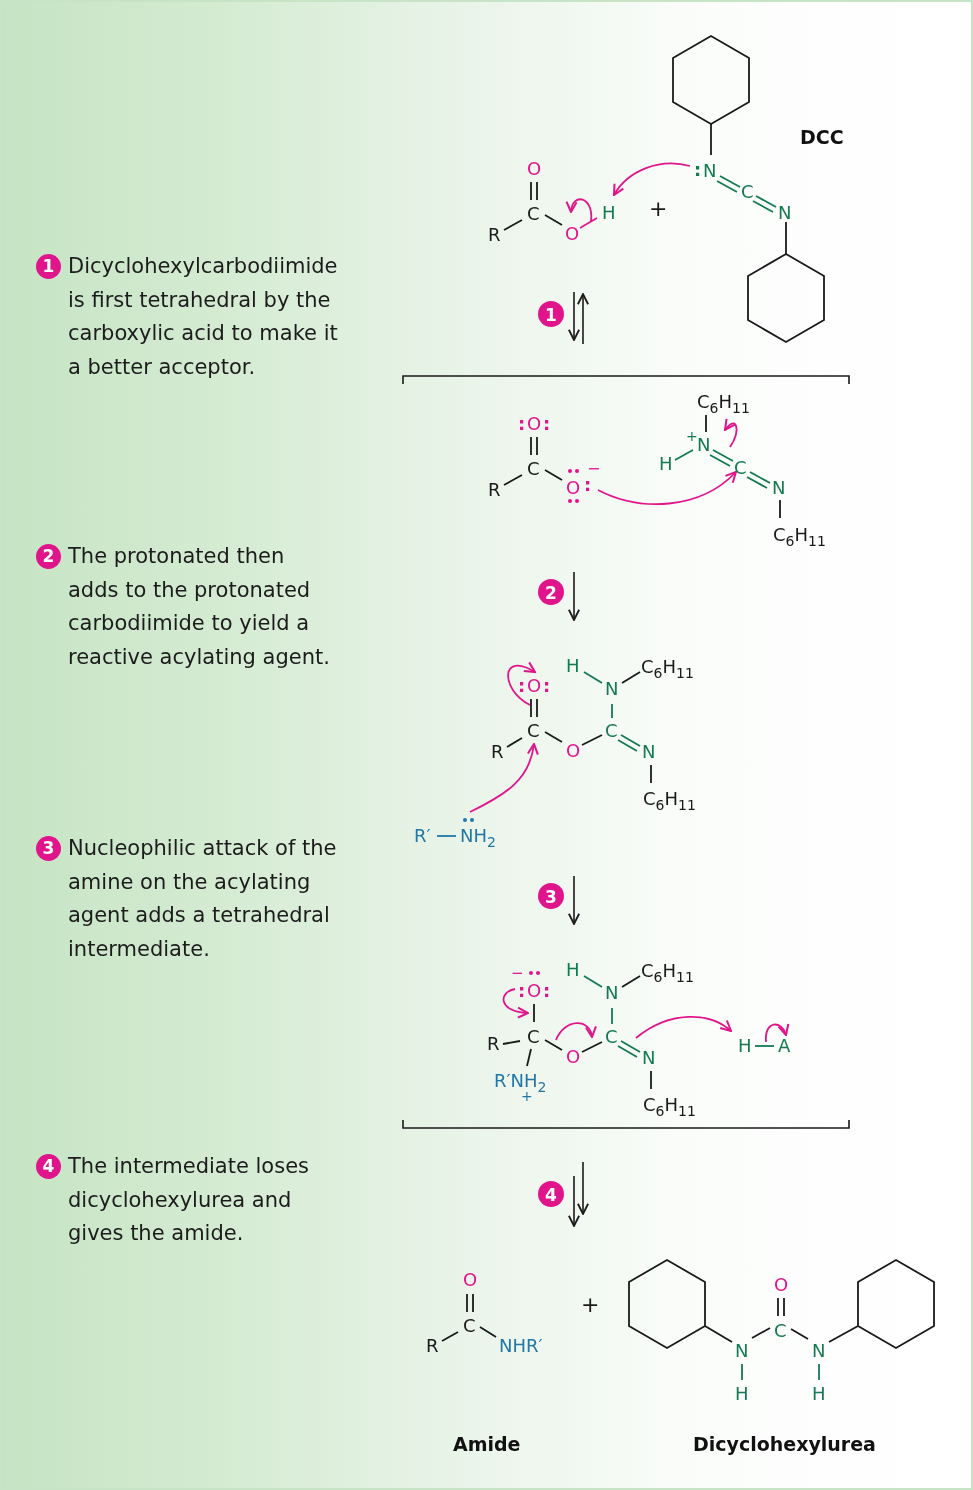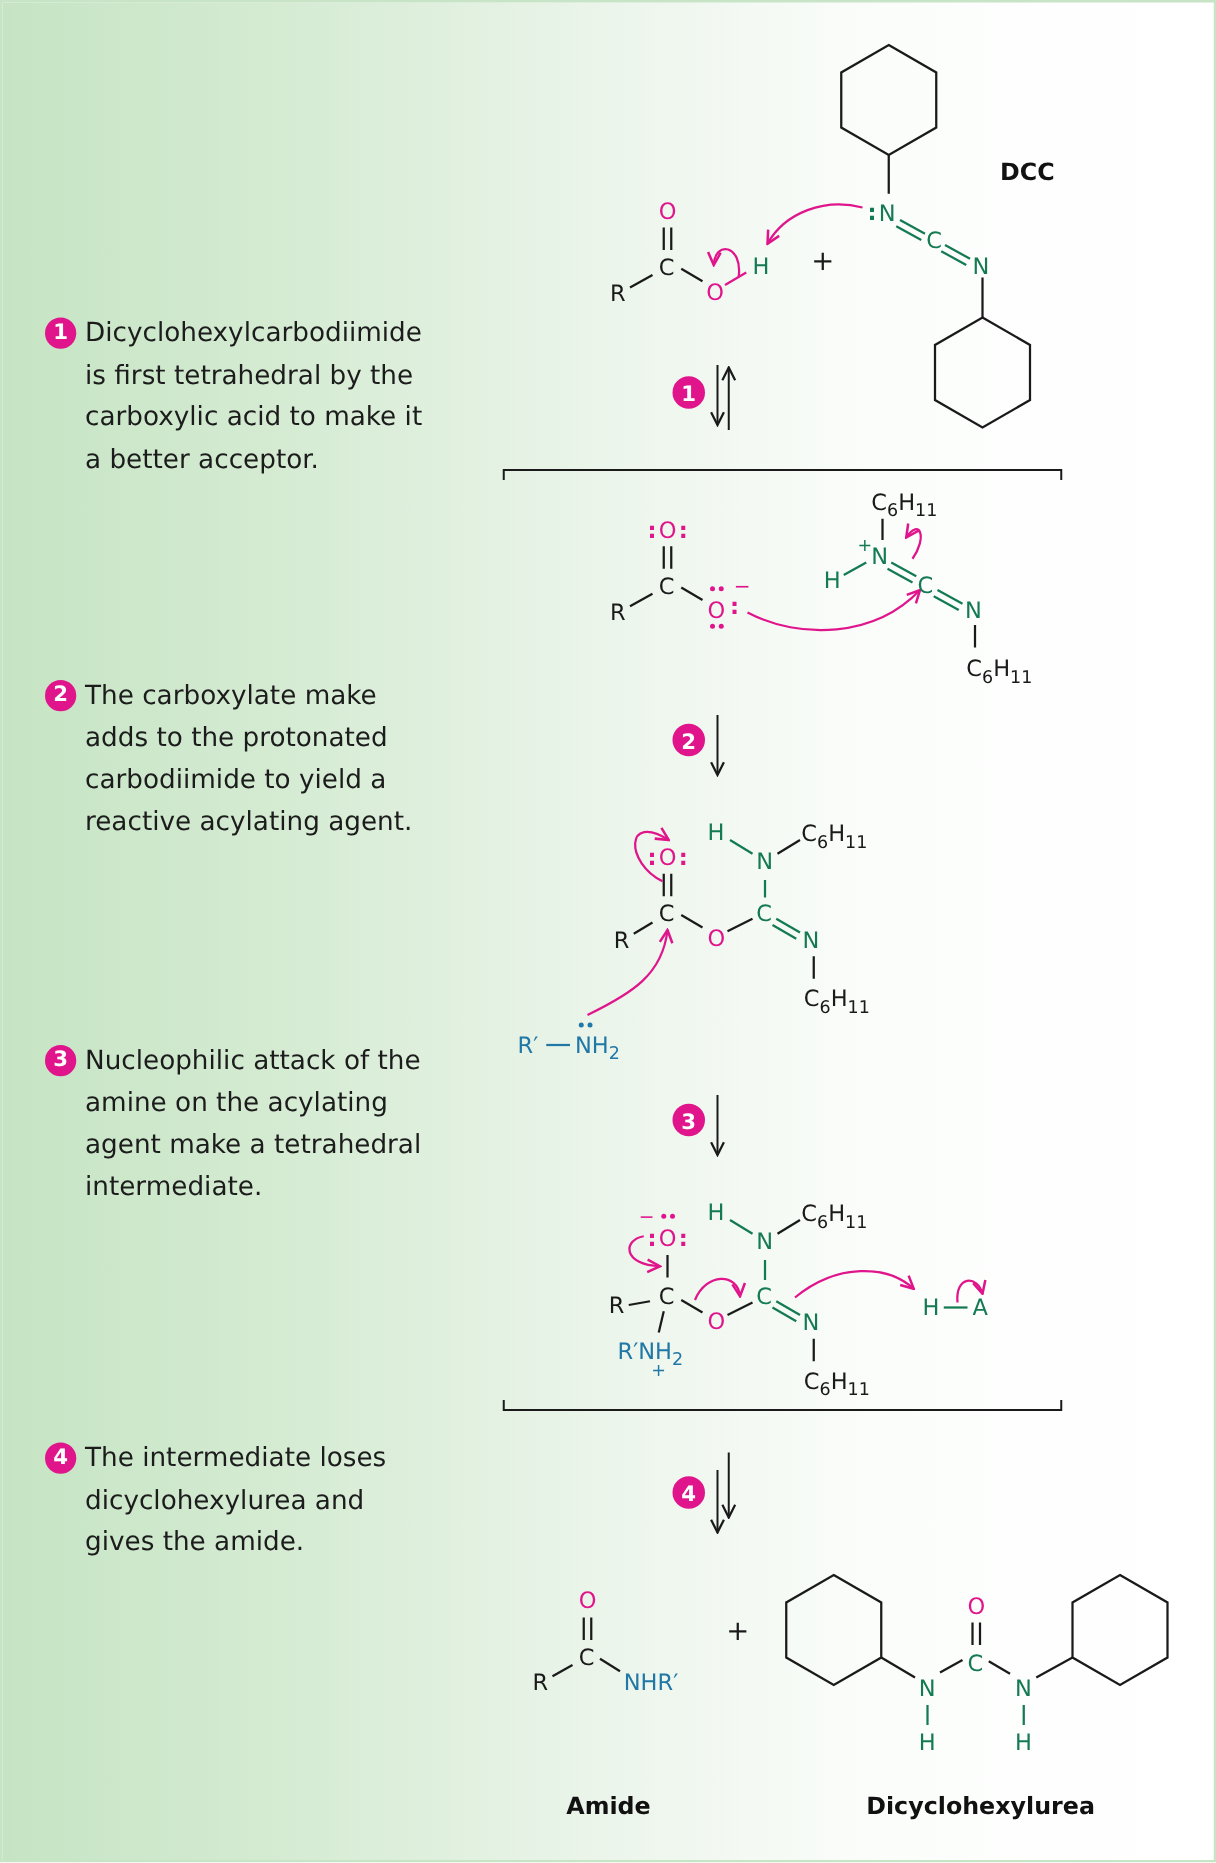--- a/index.html
+++ b/index.html
@@ -32,30 +32,30 @@
 
 <div class="step" style="top:250px">
   <span class="badge">1</span>
   <span class="txt">Dicyclohexylcarbodiimide
 is first tetrahedral by the
 carboxylic acid to make it
 a better acceptor.</span>
 </div>
 <div class="step" style="top:540px">
   <span class="badge">2</span>
-  <span class="txt">The carboxylate make
+  <span class="txt">The protonated then
 adds to the protonated
 carbodiimide to yield a
 reactive acylating agent.</span>
 </div>
 <div class="step" style="top:832px">
   <span class="badge">3</span>
   <span class="txt">Nucleophilic attack of the
 amine on the acylating
-agent make a tetrahedral
+agent adds a tetrahedral
 intermediate.</span>
 </div>
 <div class="step" style="top:1150px">
   <span class="badge">4</span>
   <span class="txt">The intermediate loses
 dicyclohexylurea and
 gives the amide.</span>
 </div>
 
 <svg width="973" height="1490" viewBox="0 0 973 1490">

